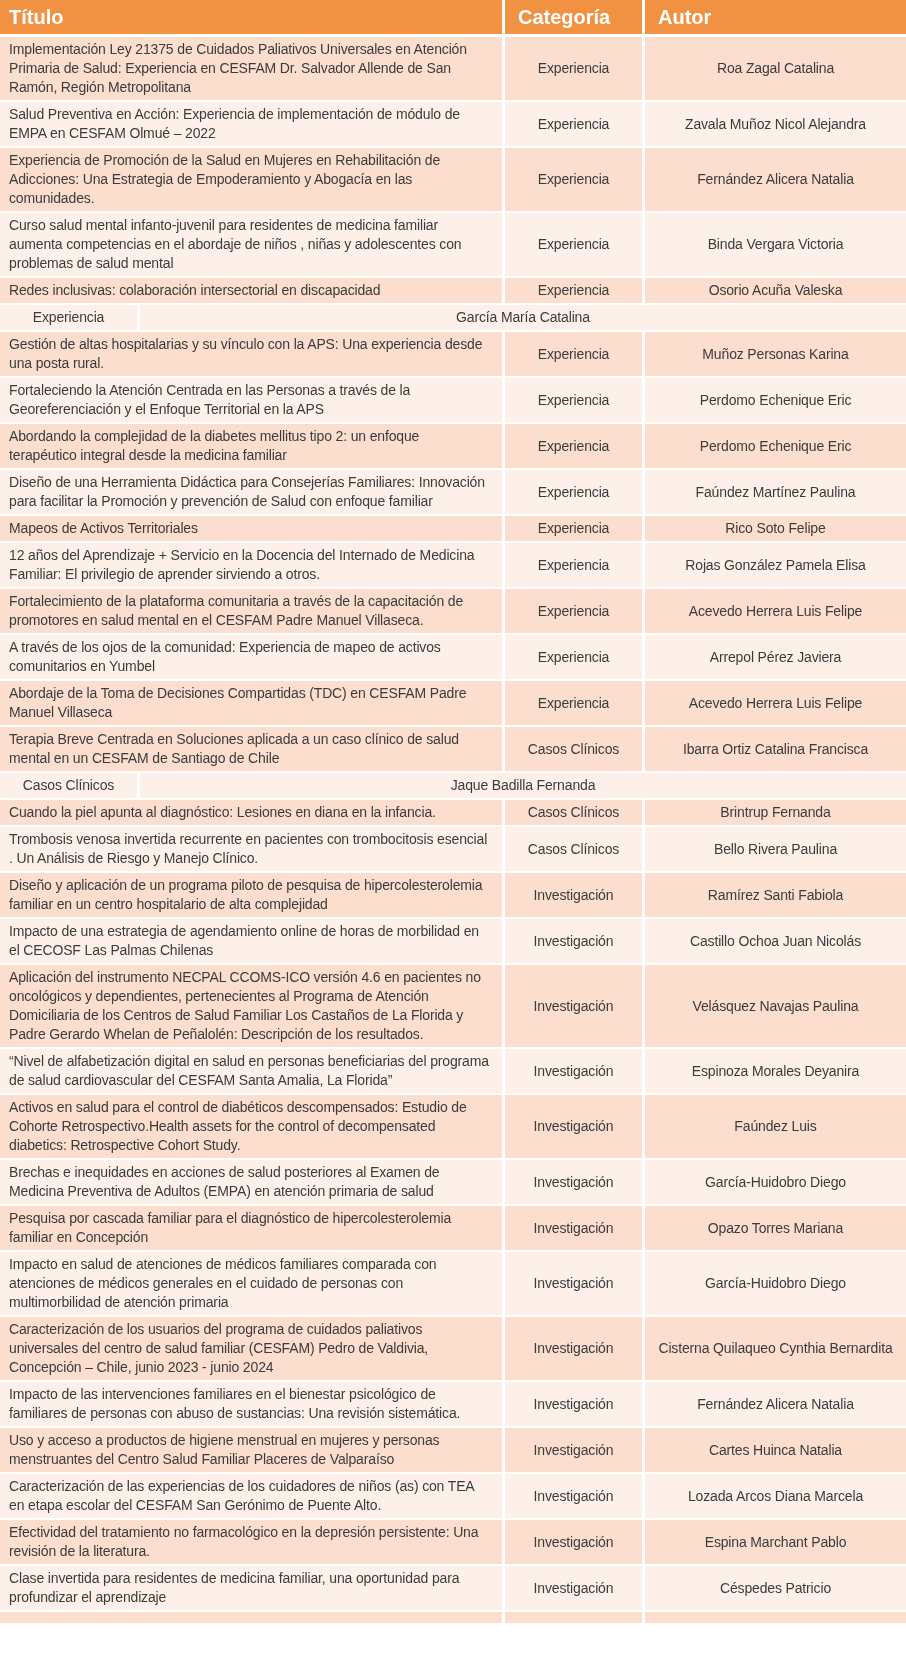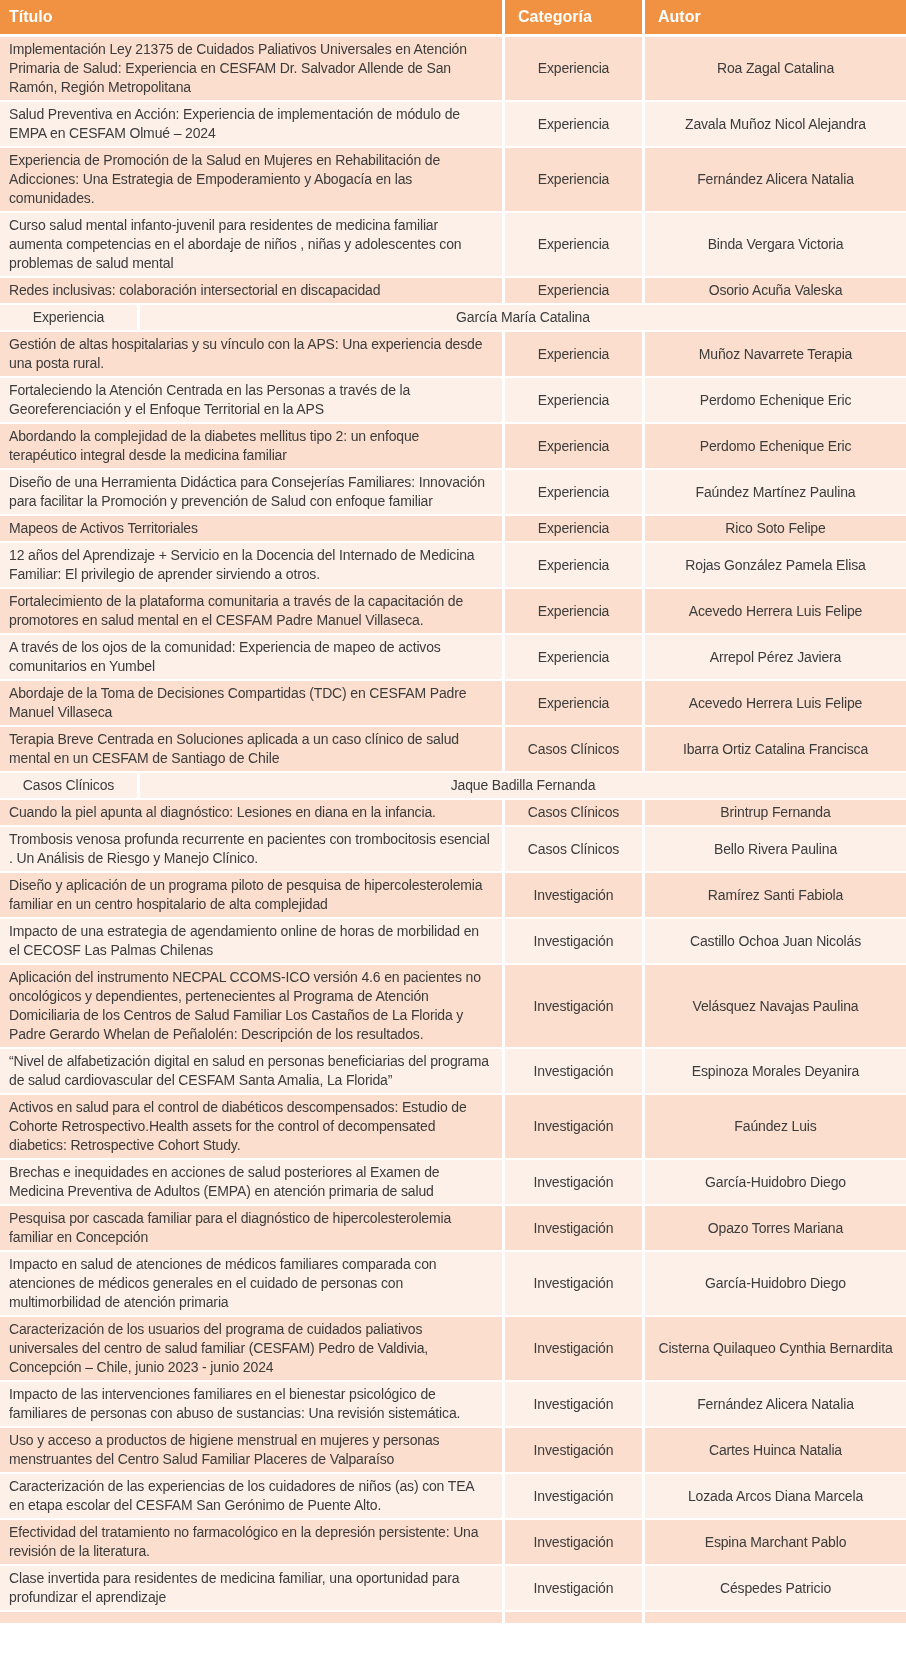--- a/index.html
+++ b/index.html
@@ -51,21 +51,21 @@
     display: flex; align-items: center; justify-content: center;
     text-align: center;
   }
   .row.dark  .cell { background: var(--row-dark); }
   .row.light .cell { background: var(--row-light); }
   .row.header { border-bottom: 3px solid var(--divider); }
   .row.header .cell {
     background: var(--header-bg);
     color: var(--header-text);
     font-weight: bold;
-    font-size: 16px;
+    font-size: 20px;
     line-height: 20px;
     letter-spacing: 0;
     padding-top: 7px; padding-bottom: 7px;
   }
   .row.header .c-cat,
   .row.header .c-aut {
     justify-content: flex-start;
     text-align: left;
     padding-left: 13px;
   }
@@ -89,21 +89,21 @@
     <div class="cell c-cat">
           <span>Experiencia</span>
         </div>
     <div class="cell c-aut">
           <span>Roa Zagal Catalina</span>
         </div>
   </div>
 
   <div class="row light">
     <div class="cell c-title">
-          <span>Salud Preventiva en Acción: Experiencia de implementación de módulo de EMPA en CESFAM Olmué – 2024</span>
+          <span>Salud Preventiva en Acción: Experiencia de implementación de módulo de EMPA en CESFAM Olmué – 2022</span>
         </div>
     <div class="cell c-cat">
           <span>Experiencia</span>
         </div>
     <div class="cell c-aut">
           <span>Zavala Muñoz Nicol Alejandra</span>
         </div>
   </div>
 
   <div class="row dark">
@@ -152,21 +152,21 @@
   </div>
 
   <div class="row dark">
     <div class="cell c-title">
           <span>Gestión de altas hospitalarias y su vínculo con la APS: Una experiencia desde una posta rural.</span>
         </div>
     <div class="cell c-cat">
           <span>Experiencia</span>
         </div>
     <div class="cell c-aut">
-          <span>Muñoz Navarrete Terapia</span>
+          <span>Muñoz Personas Karina</span>
         </div>
   </div>
 
   <div class="row light">
     <div class="cell c-title">
           <span>Fortaleciendo la Atención Centrada en las Personas a través de la Georeferenciación y el Enfoque Territorial en la APS</span>
         </div>
     <div class="cell c-cat">
           <span>Experiencia</span>
         </div>
@@ -287,21 +287,21 @@
     <div class="cell c-cat">
           <span>Casos Clínicos</span>
         </div>
     <div class="cell c-aut">
           <span>Brintrup Fernanda</span>
         </div>
   </div>
 
   <div class="row light">
     <div class="cell c-title">
-          <span>Trombosis venosa profunda recurrente en pacientes con trombocitosis esencial . Un Análisis de Riesgo y Manejo Clínico.</span>
+          <span>Trombosis venosa invertida recurrente en pacientes con trombocitosis esencial . Un Análisis de Riesgo y Manejo Clínico.</span>
         </div>
     <div class="cell c-cat">
           <span>Casos Clínicos</span>
         </div>
     <div class="cell c-aut">
           <span>Bello Rivera Paulina</span>
         </div>
   </div>
 
   <div class="row dark">

